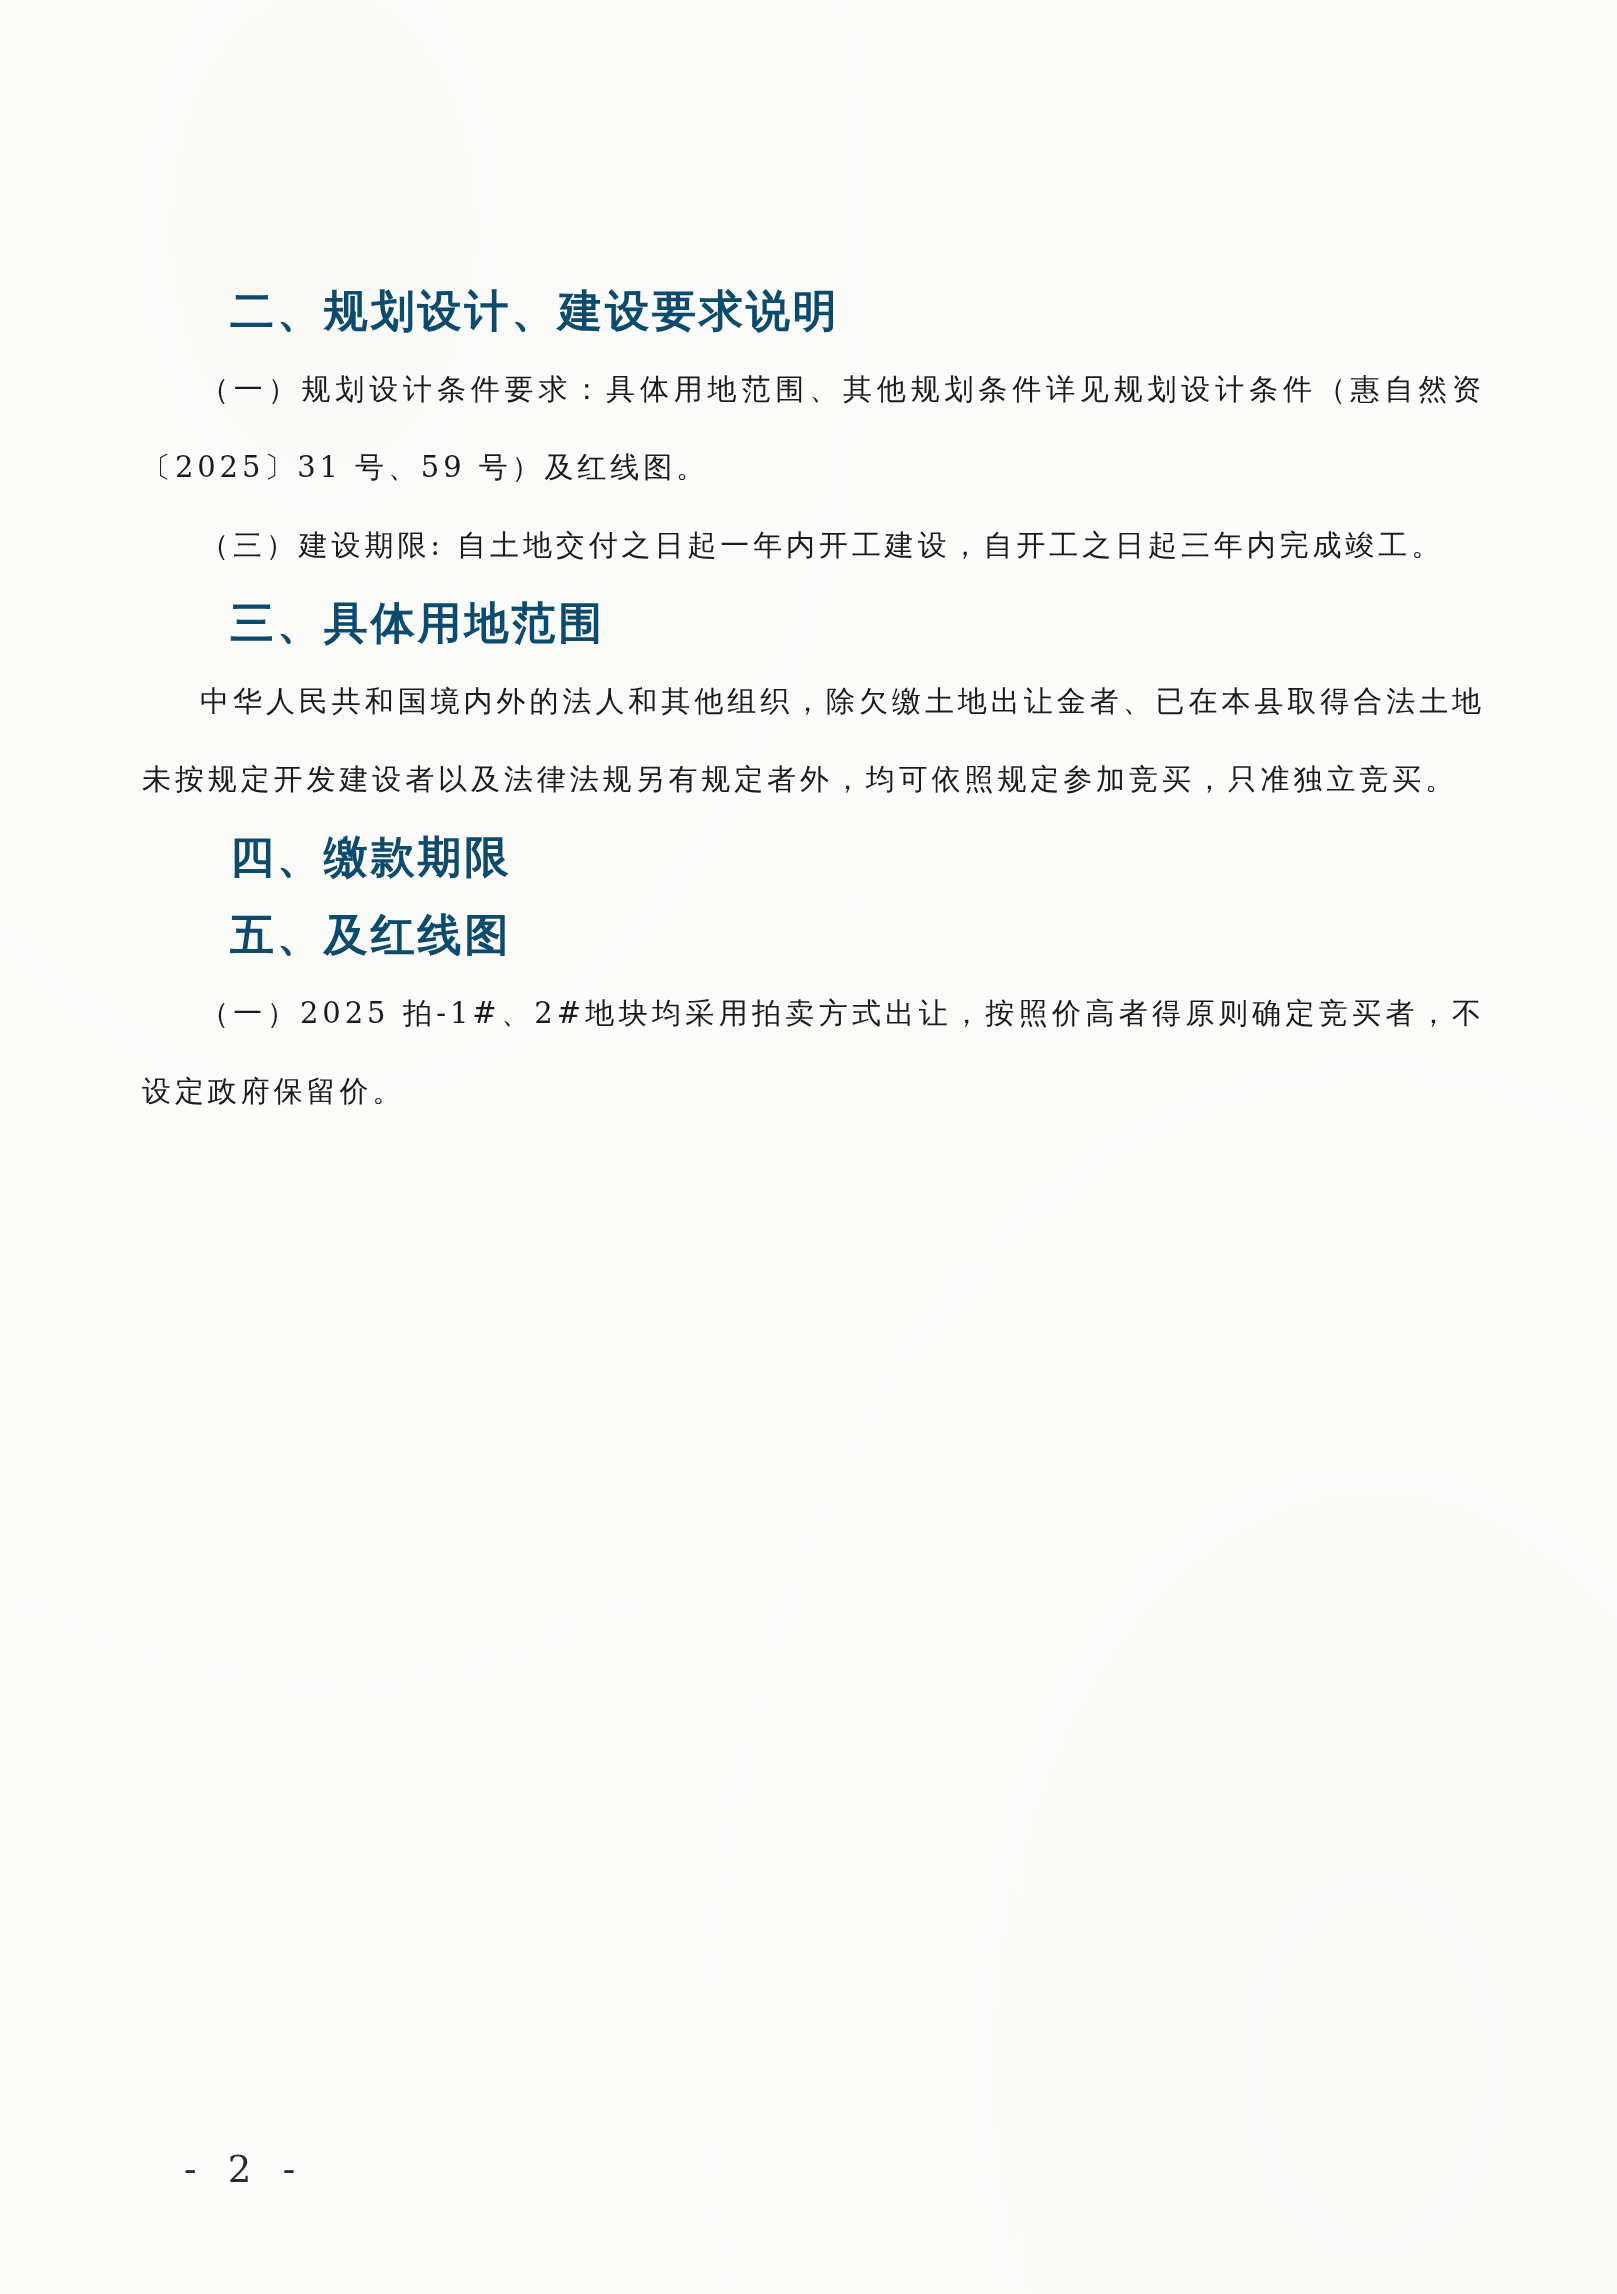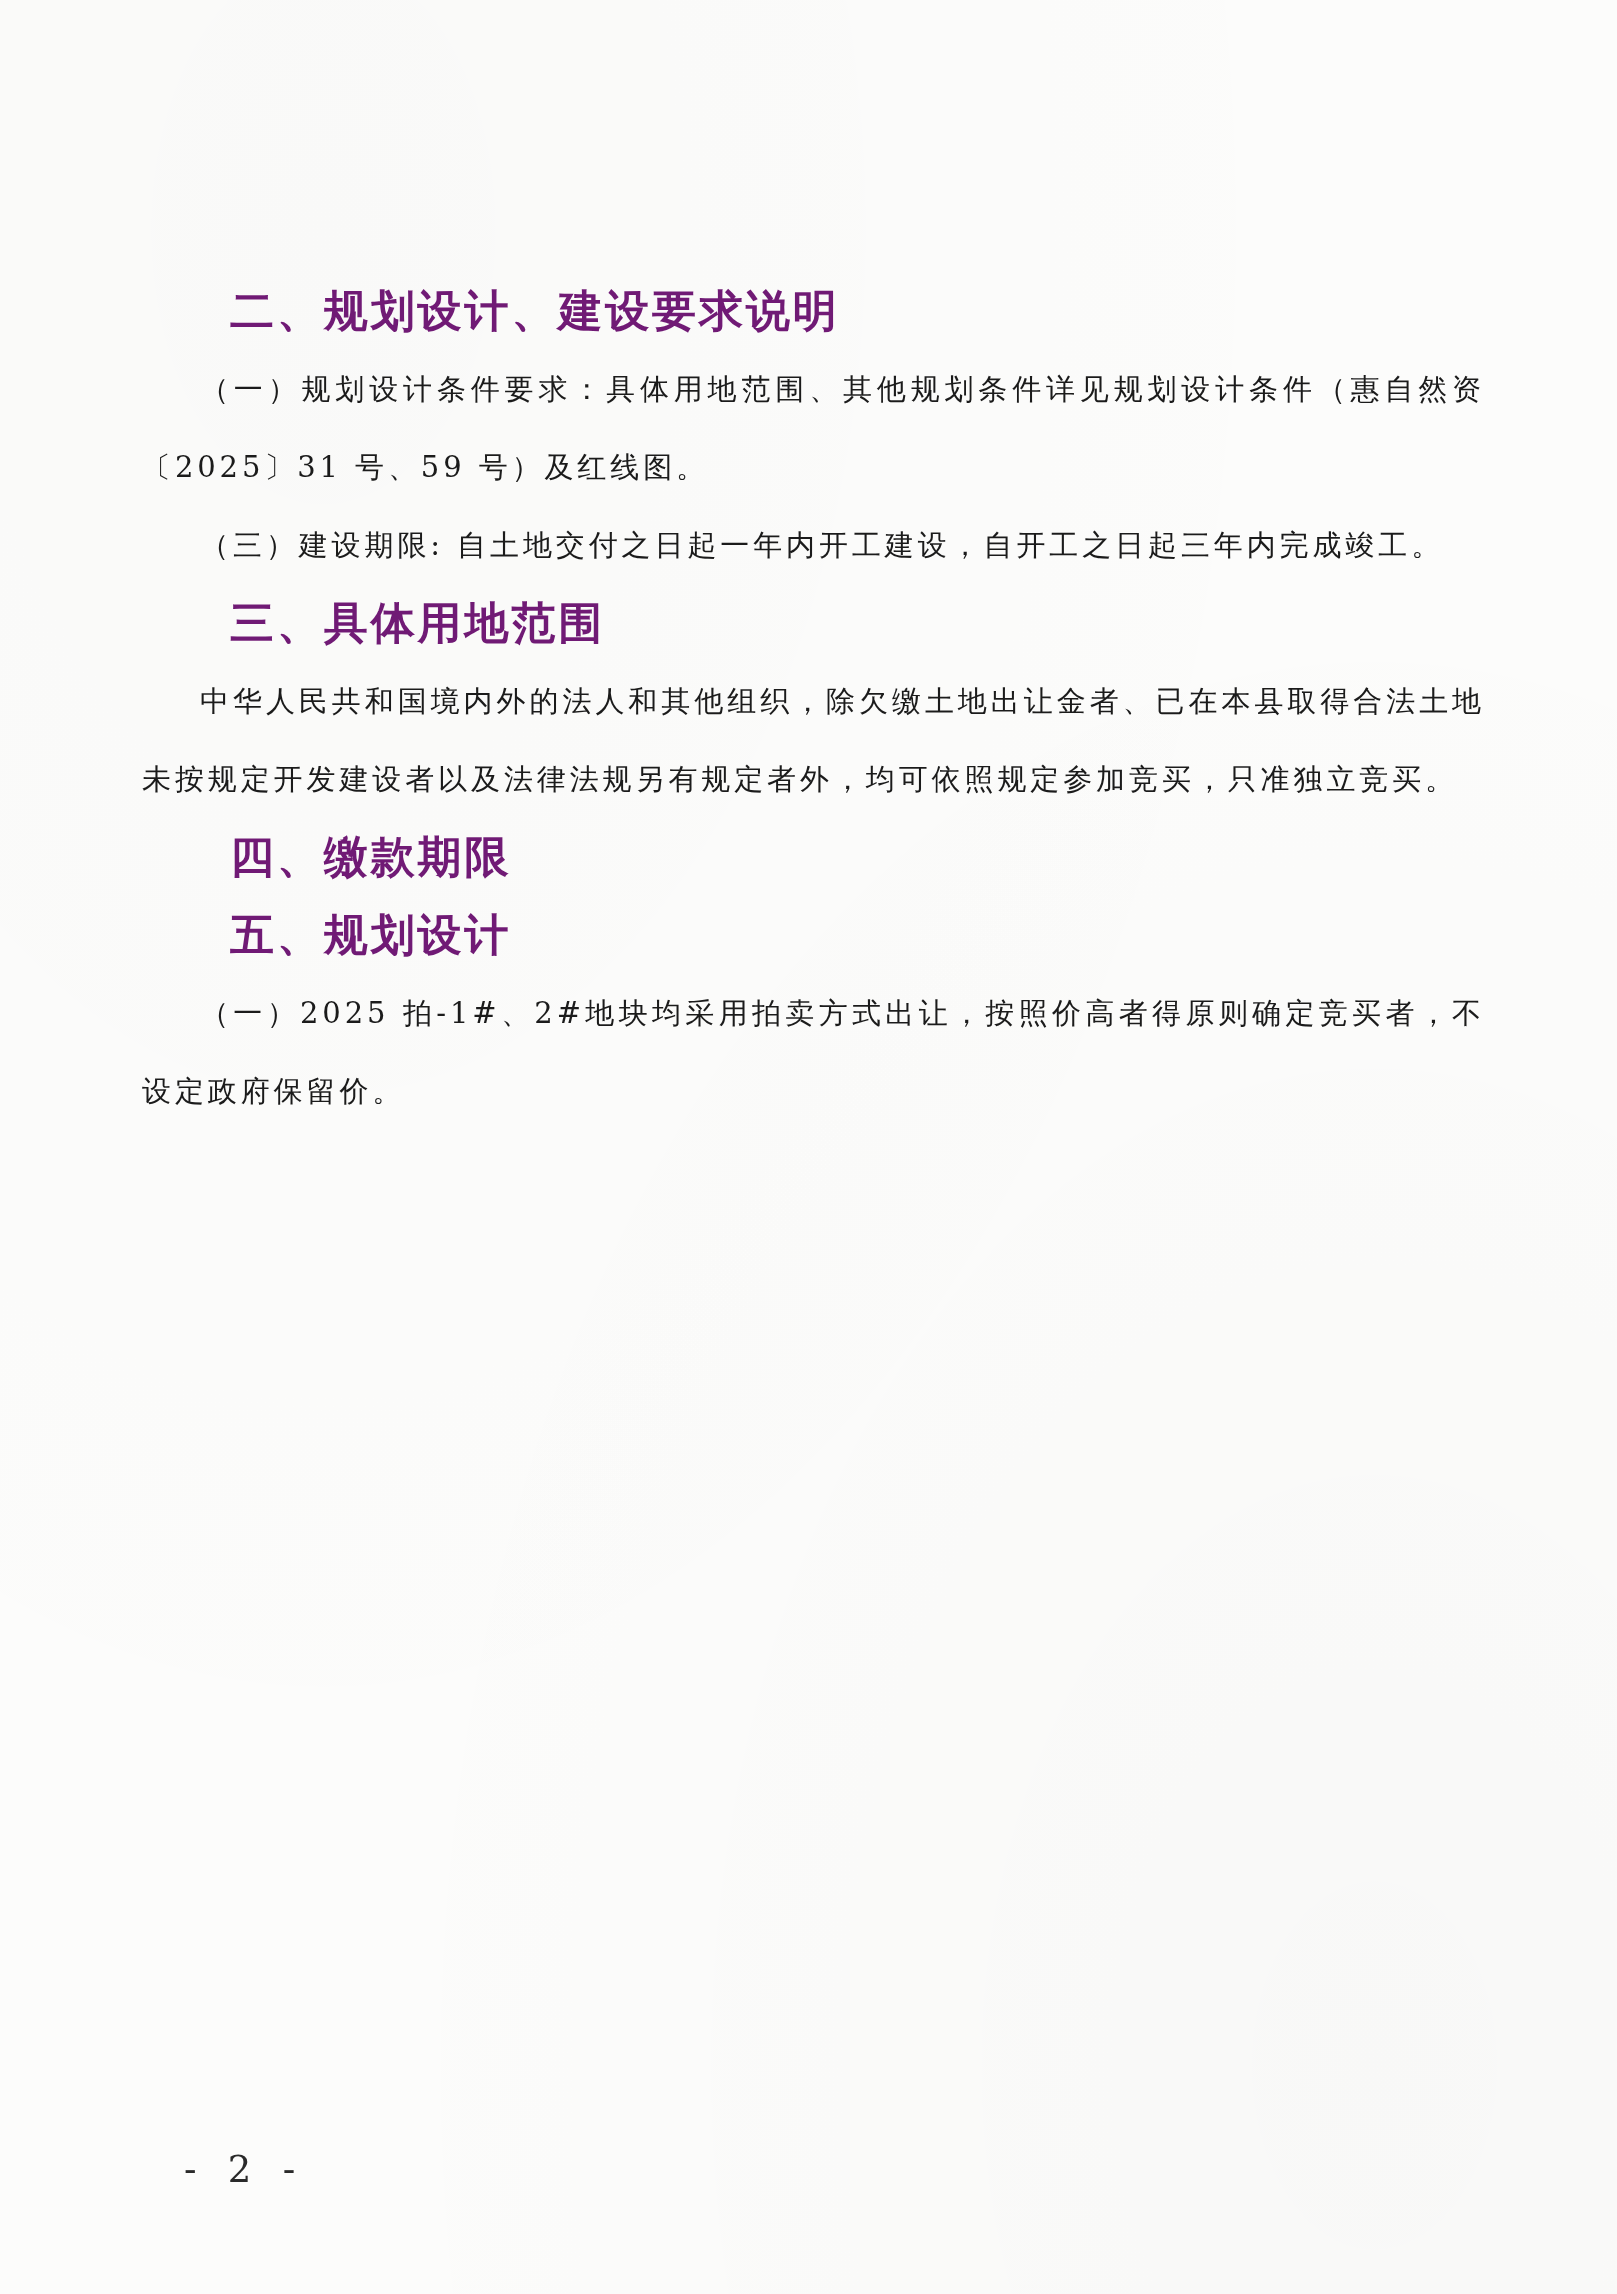--- a/index.html
+++ b/index.html
@@ -43,21 +43,21 @@
     text-align-last: left;
     font-family: "DejaVu Serif", "Liberation Serif", serif;
   }
   .heading {
     margin: 0;
     font-size: 44px;
     line-height: 78px;
     letter-spacing: 2.9px;
     text-indent: 2em;
     font-weight: 700;
-    color: #701a75;
+    color: #0c4a6e;
     font-family: "Liberation Sans", "DejaVu Sans", sans-serif;
   }
   .page-number {
     position: absolute;
     left: 184px;
     top: 2148px;
     font-size: 37px;
     letter-spacing: 9.8px;
     color: #2a2a2a;
     font-family: "DejaVu Serif", "Liberation Serif", serif;
@@ -68,18 +68,18 @@
 
 <div class="page">
   <div class="content">
 
   <p class="heading">二、规划设计、建设要求说明</p>
       <p class="para">（一）规划设计条件要求：具体用地范围、其他规划条件详见规划设计条件（惠自然资〔2025〕31 号、59 号）及红线图。</p>
       <p class="para">（三）建设期限: 自土地交付之日起一年内开工建设，自开工之日起三年内完成竣工。</p>
       <p class="heading">三、具体用地范围</p>
       <p class="para">中华人民共和国境内外的法人和其他组织，除欠缴土地出让金者、已在本县取得合法土地未按规定开发建设者以及法律法规另有规定者外，均可依照规定参加竞买，只准独立竞买。</p>
       <p class="heading">四、缴款期限</p>
-      <p class="heading">五、规划设计</p>
+      <p class="heading">五、及红线图</p>
       <p class="para">（一）2025 拍-1#、2#地块均采用拍卖方式出让，按照价高者得原则确定竞买者，不设定政府保留价。</p>
     </div>
   <div class="page-number">- 2 -</div>
 </div>
 
 
 </body></html>

